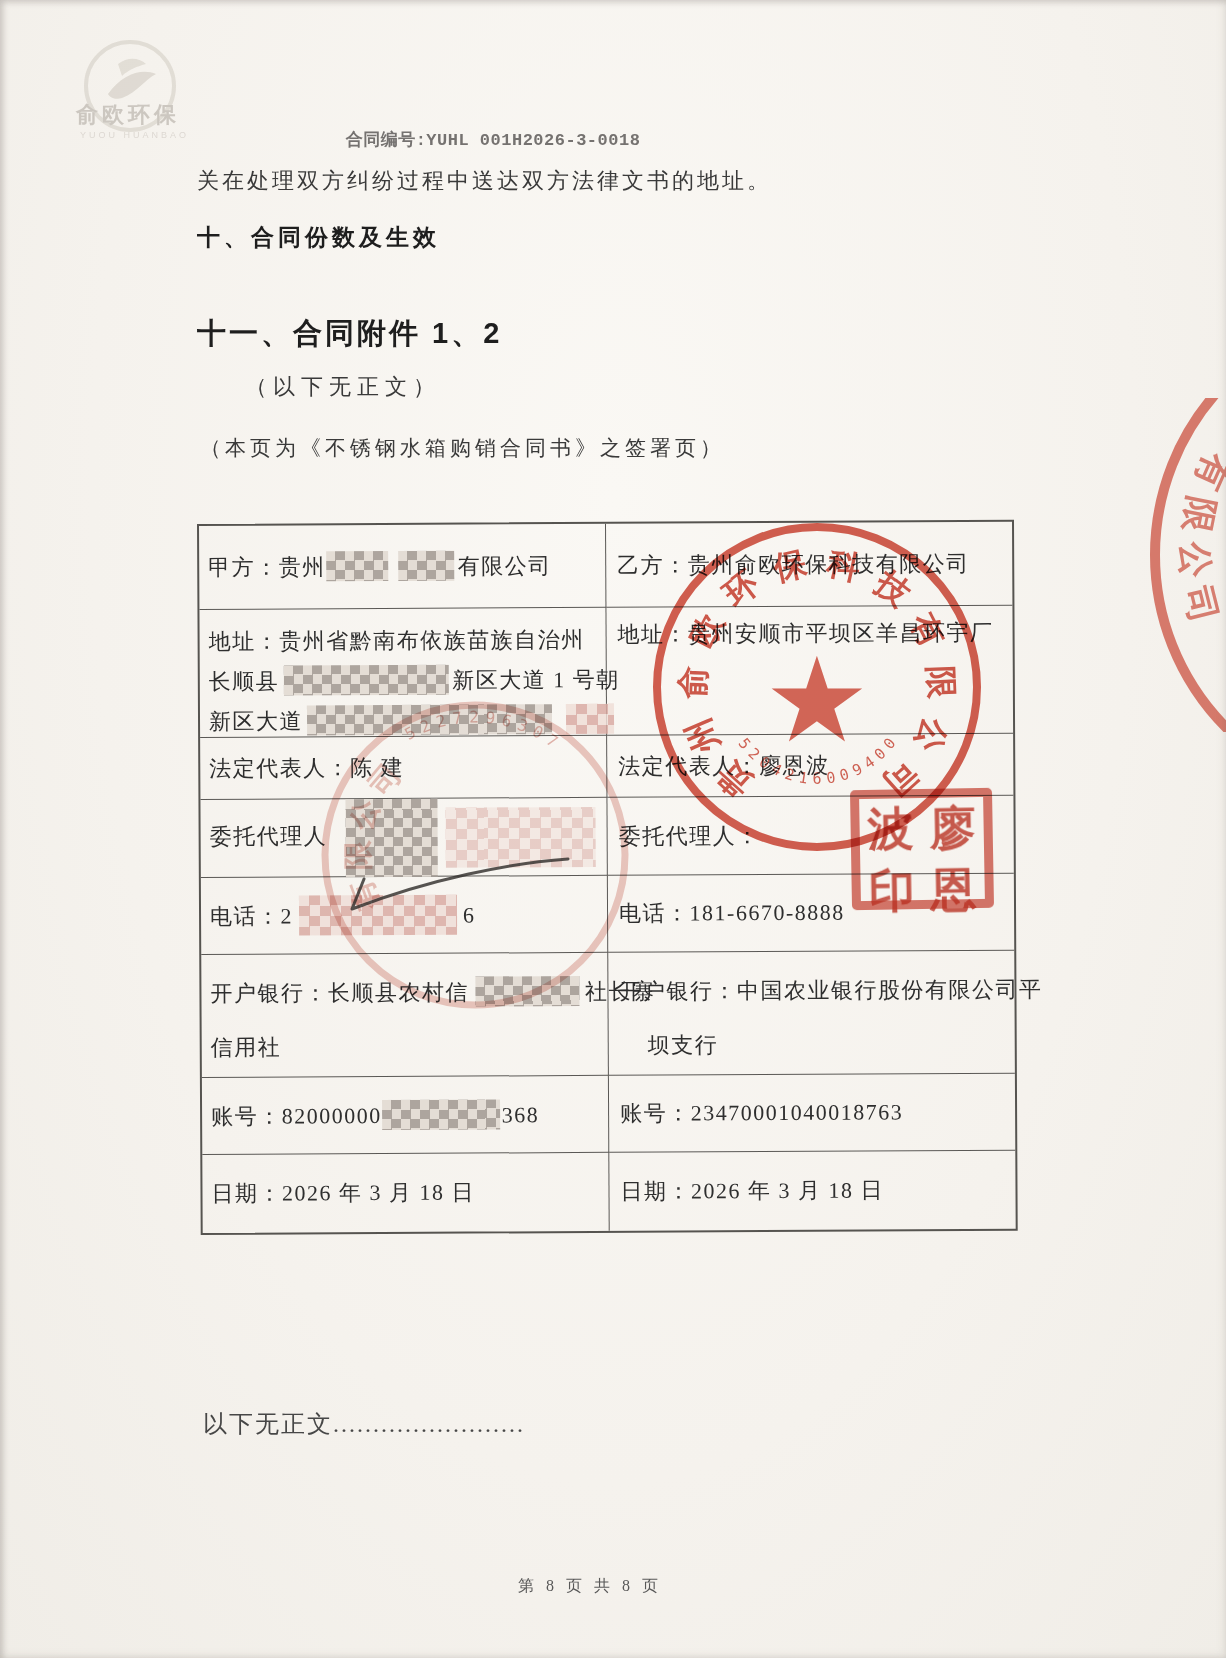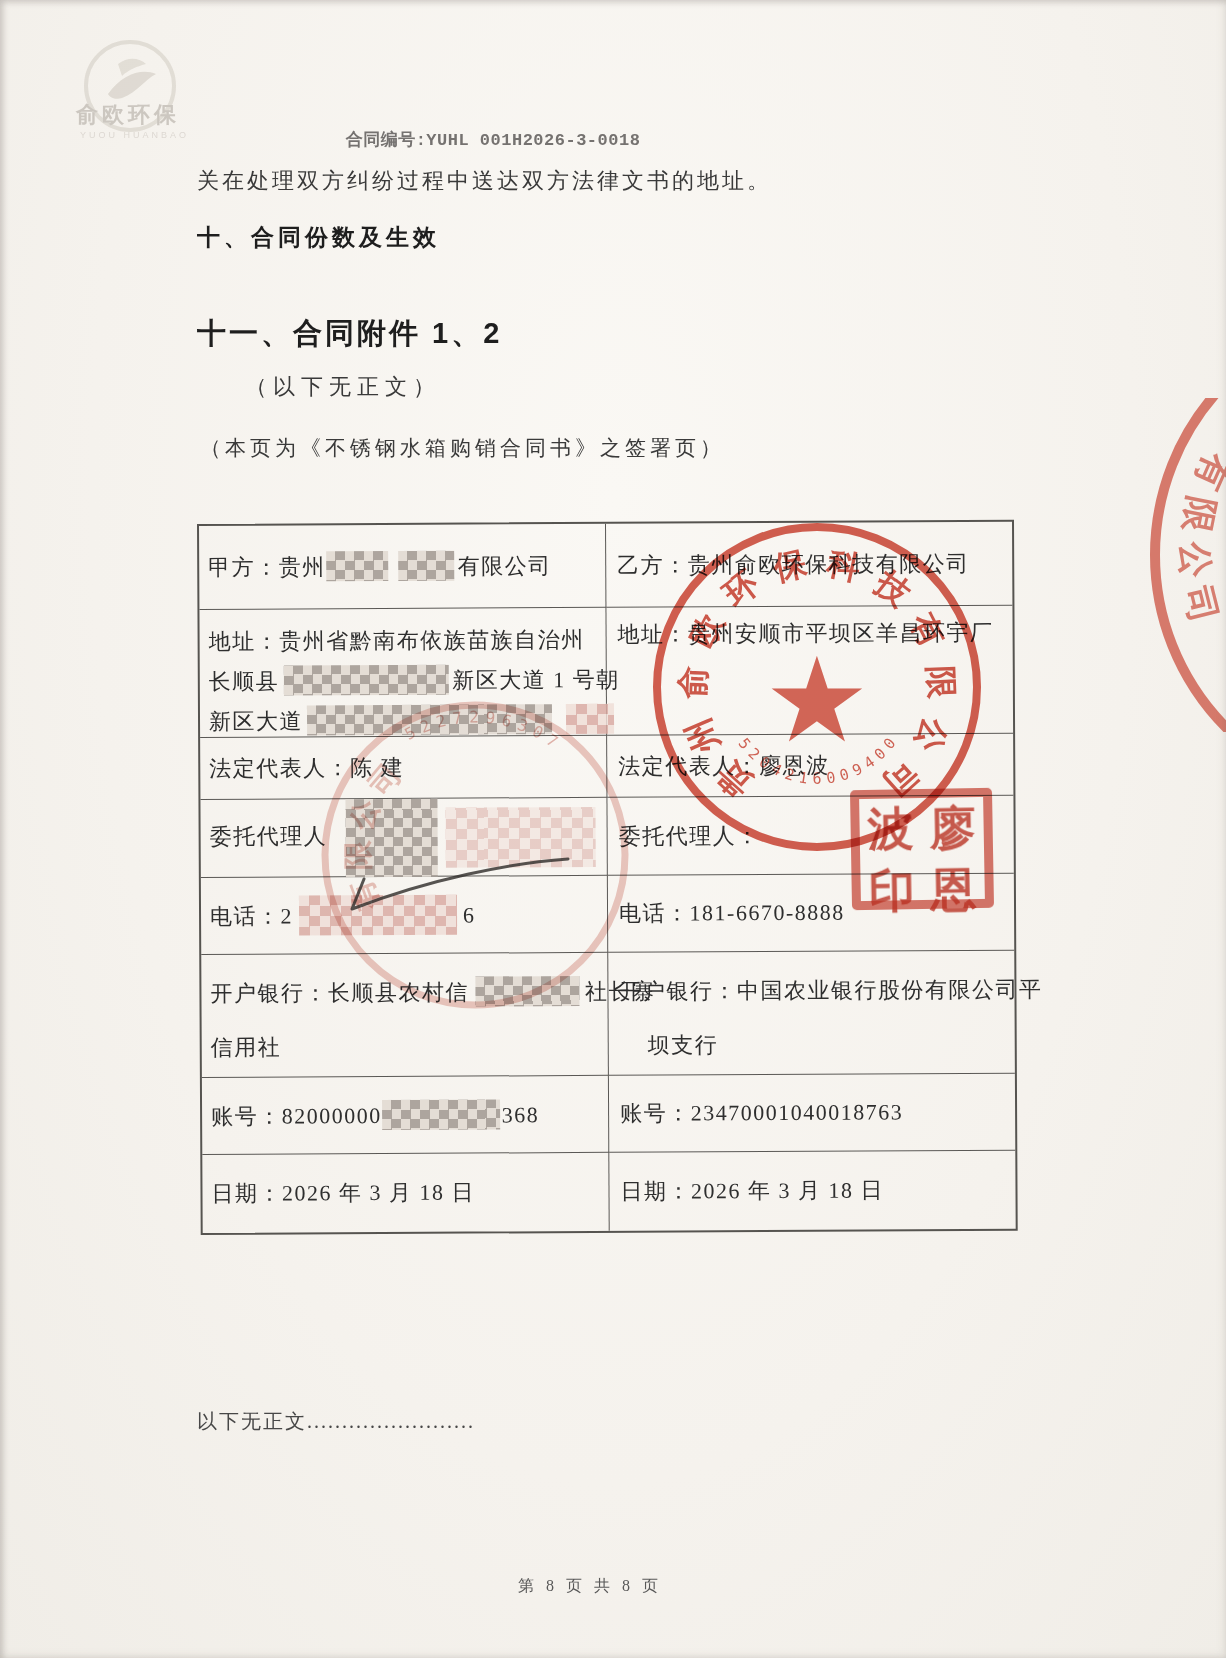--- a/index.html
+++ b/index.html
@@ -61,21 +61,21 @@
 
   
   .stamp{pointer-events:none; mix-blend-mode:multiply; filter:blur(.4px);}
   .seal-square{left:851px; top:789px; width:142px; height:120px; box-sizing:border-box;
     border:9px solid rgba(199,58,42,.68); border-radius:5px;
     display:grid; grid-template-columns:1fr 1fr; place-items:center;
     font-size:46px; font-weight:700; color:rgba(193,52,38,.8);
     font-family:"Liberation Serif",serif; transform:rotate(-1deg);}
   .pen-stroke{left:330px; top:845px;}
 
-  .closing{left:197px; top:1408px; font-size:20px; letter-spacing:2px; color:#474747;}
+  .closing{left:203px; top:1408px; font-size:24px; letter-spacing:2px; color:#474747;}
   .page-footer{left:0; top:1576px; width:1180px; text-align:center; font-size:16px; color:#585858; letter-spacing:4px;}
 </style>
 </head>
 <body>
 
 <div id="page">
 
   <svg class="abs logo-mark stamp" width="104" height="104" viewBox="0 0 104 104">
     <circle cx="52" cy="52" r="44" fill="none" stroke="#dbd7d1" stroke-width="4"></circle>
     <path d="M30 60 C44 40 64 34 78 40 C66 46 60 58 44 64 C38 66 32 64 30 60 Z" fill="#d6d2cb"></path>

